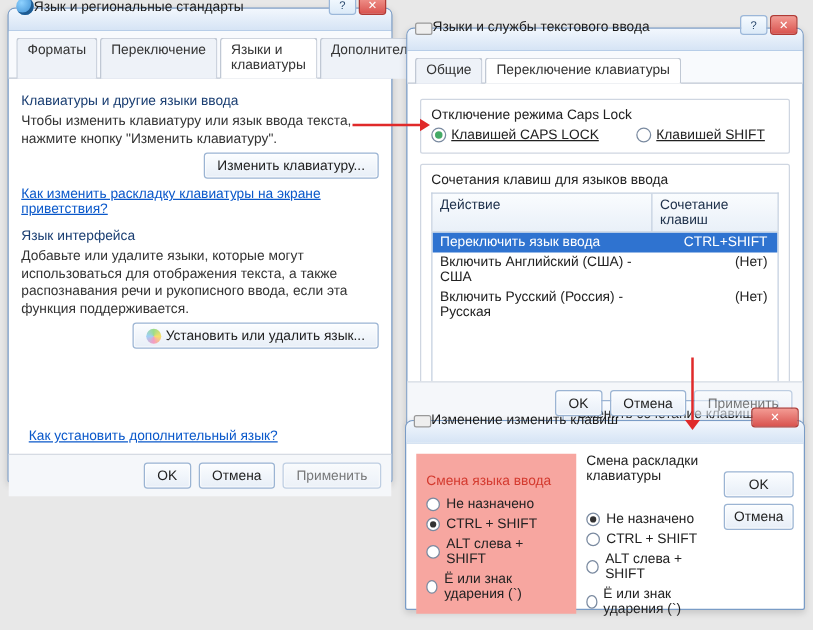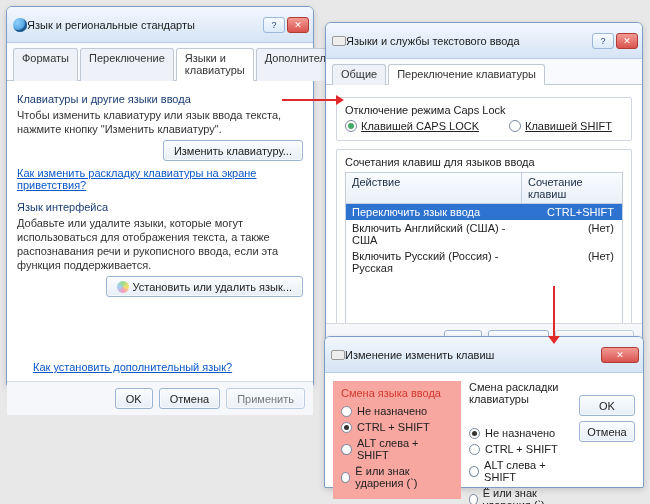--- a/index.html
+++ b/index.html
@@ -1,19 +1,19 @@
 <!DOCTYPE html>
 <html><head>
 <meta charset="utf-8">
 <style>
   * { box-sizing: border-box; margin: 0; padding: 0; }
   body { font-family: "Segoe UI", Tahoma, sans-serif; font-size: 11px; background: #e8e8e8; width: 650px; height: 504px; position: relative; overflow: hidden; }
 
   .window { position: absolute; background: #fff; border: 1px solid #7a9cc6; border-radius: 6px 6px 2px 2px; box-shadow: 0 2px 6px rgba(0,0,0,.15); }
-  .titlebar { height: 36px; background: linear-gradient(#f2f7fd,#d6e4f5); border-bottom: 1px solid #b7cde8; border-radius: 5px 5px 0 0; display: flex; align-items: center; padding: 0 4px 0 6px; }
+  .titlebar { height: 18px; background: linear-gradient(#f2f7fd,#d6e4f5); border-bottom: 1px solid #b7cde8; border-radius: 5px 5px 0 0; display: flex; align-items: flex-end; padding: 0 4px 12px 6px; }
   .titlebar .ttl { flex: 1; color: #1a1a1a; font-size: 11px; white-space: nowrap; overflow: hidden; }
   .titlebar .wbtns { display: flex; gap: 2px; }
   .titlebar .wbtn { width: 22px; height: 16px; border: 1px solid #9bb7d9; border-radius: 3px; background: linear-gradient(#f6fbff,#dceaf8); display: flex; align-items: center; justify-content: center; font-size: 9px; color: #2b4a6f; }
   .titlebar .wbtn.close { background: linear-gradient(#f39b93,#d9534f); border-color: #b03a35; color: #fff; }
 
   .tabs { display: flex; padding: 4px 6px 0; background: #f8fafd; border-bottom: 1px solid #c0c8d4; }
   .tab { padding: 3px 8px 4px; border: 1px solid #c0c8d4; border-bottom: none; background: #eef2f8; margin-right: 2px; border-radius: 3px 3px 0 0; font-size: 11px; color: #333; position: relative; top: 1px; }
   .tab.active { background: #fff; border-bottom: 1px solid #fff; }
 
   .content { padding: 8px 10px; font-size: 11px; color: #222; }
@@ -34,21 +34,21 @@
   .list-head .col { flex: 1; padding: 3px 6px; border-right: 1px solid #c3cfe0; font-size: 11px; color: #20324c; }
   .list-head .col:last-child { flex: 0 0 100px; border-right: none; text-align: left; }
   .list { border: 1px solid #c3cfe0; height: 130px; overflow: hidden; background: #fff; }
   .row { display: flex; padding: 2px 6px; font-size: 11px; }
   .row.sel { background: #2f73d0; color: #fff; }
   .row .c1 { flex: 1; }
   .row .c2 { flex: 0 0 92px; text-align: right; padding-right: 2px; }
 
   
   .hl-legend { color: #d43a2f; font-size: 11px; margin-bottom: 4px; }
-  .red-panel { background: #f7a6a0; padding: 6px 8px 8px; }
+  .red-panel { background: #f7a6a0; padding: 16px 8px 8px; }
   .opt { display: flex; align-items: center; gap: 5px; font-size: 11px; padding: 2px 0; }
   .opt .dot { width: 11px; height: 11px; border: 1px solid #7a8aa0; border-radius: 50%; background: #fff; display: inline-flex; align-items: center; justify-content: center; }
   .opt.sel .dot::after { content: ""; width: 5px; height: 5px; border-radius: 50%; background: #333; }
 
   .arrow { position: absolute; pointer-events: none; }
   .arrow-line { position: absolute; background: #e02a2a; }
   .arrow-head { position: absolute; width: 0; height: 0; }
 
   .ico-globe { display: inline-block; width: 14px; height: 14px; border-radius: 50%; background: radial-gradient(circle at 30% 30%, #8fd2ff, #2a7ec7); box-shadow: inset -2px -2px 0 #1e5b92; }
   .ico-kbd { display: inline-block; width: 14px; height: 10px; background: #eee; border: 1px solid #999; border-radius: 2px; }
@@ -82,21 +82,21 @@
 
     <div class="grp-title">Язык интерфейса</div>
     <div class="para">Добавьте или удалите языки, которые могут использоваться для отображения текста, а также распознавания речи и рукописного ввода, если эта функция поддерживается.</div>
     <div style="text-align:right; margin:4px 0 6px;">
       <span class="btn">
           <span class="ico-cd"></span>
           <span>Установить или удалить язык...</span>
         </span>
     </div>
 
-    <div style="position:absolute; bottom:8px; left:26px;"><span class="link">Как установить дополнительный язык?</span></div>
+    <div style="position:absolute; bottom:8px; left:16px;"><span class="link">Как установить дополнительный язык?</span></div>
   </div>
   <div class="btn-row">
     <span class="btn">OK</span>
     <span class="btn">Отмена</span>
     <span class="btn" style="opacity:.6">Применить</span>
   </div>
 </div>
 
 <div class="window" style="left:325px; top:22px; width:318px; height:318px;">
   <div class="titlebar">

